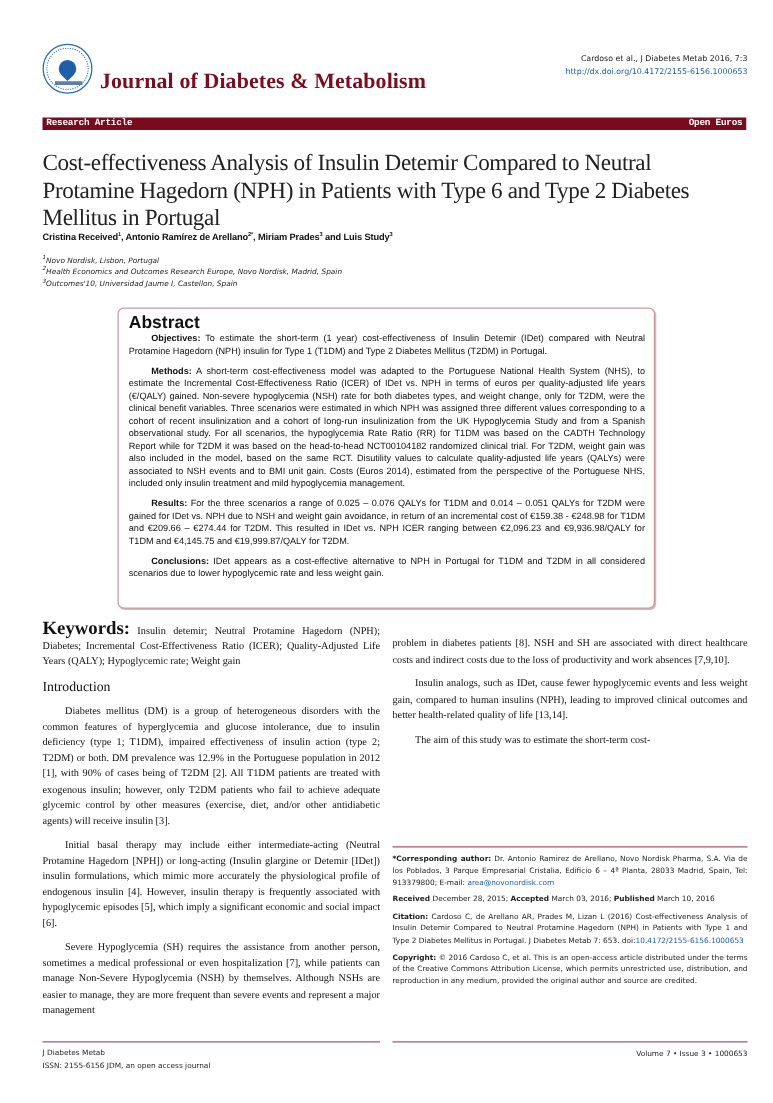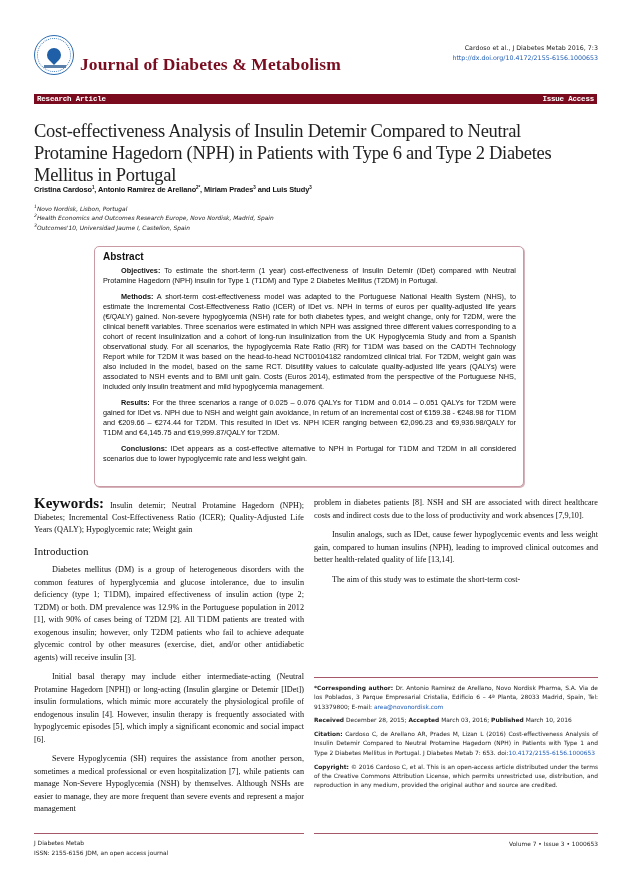--- a/index.html
+++ b/index.html
@@ -23,29 +23,29 @@
   
   .article-title { left: 34px; top: 120px; width: 560px; font-family: "Liberation Serif", serif; font-size: 18.5px; line-height: 22px; color: #222; letter-spacing: -0.3px; }
   .authors { left: 34px; top: 185px; font-family: "Liberation Sans", sans-serif; font-weight: bold; font-size: 7.4px; color: #111; white-space: nowrap; letter-spacing: -0.1px; }
   .affils { left: 34px; top: 205px; font-family: "DejaVu Sans", sans-serif; font-style: italic; font-size: 5.9px; line-height: 9.4px; color: #222; }
 
   sup { font-size: 4.5px; vertical-align: super; line-height: 0; }
 
   
   .abstract { left: 94px; top: 246px; width: 430px; height: 241px; border: 1.4px solid #c99aa4; border-radius: 5px; box-sizing: border-box; background: #fff; box-shadow: 1px 1px 0 #d7b4bb; }
   .abstract-inner { position: absolute; left: 8px; top: 5px; width: 413px; font-family: "Liberation Sans", sans-serif; font-size: 7.3px; line-height: 10px; color: #111; text-align: justify; }
-  .abstract-heading { font-weight: bold; font-size: 10px; margin-bottom: 4px; }
+  .abstract-heading { font-weight: bold; font-size: 14px; margin-bottom: 4px; }
   .abstract-inner p { margin: 0 0 6px 0; text-indent: 18px; }
   .abstract-inner b { font-weight: bold; }
 
   
   .col { font-family: "Liberation Serif", serif; font-size: 8.2px; line-height: 12.5px; color: #111; text-align: justify; }
   .col p { margin: 0 0 7px 0; text-indent: 18px; }
   .left-col { left: 34px; top: 497px; width: 270px; }
-  .right-col { left: 314px; top: 497px; width: 284px; }
+  .right-col { left: 314px; top: 509px; width: 284px; }
   .keywords { text-indent: 0 !important; margin-bottom: 8px !important; line-height: 12px !important; }
   .keywords b { font-size: 15px; }
   .section-heading { font-weight: normal; font-size: 11px; margin: 0 0 6px 0; line-height: 14px; }
 
   .rule { height: 1px; background: #a7576a; }
   .rule1 { left: 34px; top: 833px; width: 270px; }
   .rule2 { left: 314px; top: 677px; width: 284px; }
   .rule3 { left: 314px; top: 833px; width: 284px; }
 
   .notes { left: 314px; top: 684px; width: 284px; font-family: "DejaVu Sans", sans-serif; font-size: 5.9px; line-height: 9.3px; color: #222; text-align: justify; }
@@ -65,26 +65,26 @@
   <div class="issn"></div>
 </div>
 <div class="abs journal-title">Journal of Diabetes &amp; Metabolism</div>
 <div class="abs cite-top">
   <div>Cardoso et al., J Diabetes Metab 2016, 7:3</div>
   <div class="doi">http://dx.doi.org/10.4172/2155-6156.1000653</div>
 </div>
 
 <div class="abs band">
   <span class="left">Research Article</span>
-  <span class="right">Issue Access</span>
+  <span class="right">Open Euros</span>
 </div>
 
 <div class="abs article-title">Cost-effectiveness Analysis of Insulin Detemir Compared to Neutral Protamine Hagedorn (NPH) in Patients with Type 6 and Type 2 Diabetes Mellitus in Portugal</div>
 <div class="abs authors">
-  <span>Cristina Cardoso</span><sup>1</sup>,
+  <span>Cristina Received</span><sup>1</sup>,
   <span>Antonio Ramírez de Arellano</span><sup>2*</sup>,
   <span>Miriam Prades</span><sup>3</sup>
   and
   <span>Luis Study</span><sup>3</sup>
 </div>
 <div class="abs affils">
   <div><sup>1</sup><span>Novo Nordisk, Lisbon, Portugal</span></div>
   <div><sup>2</sup><span>Health Economics and Outcomes Research Europe, Novo Nordisk, Madrid, Spain</span></div>
   <div><sup>3</sup><span>Outcomes'10, Universidad Jaume I, Castellon, Spain</span></div>
 </div>

